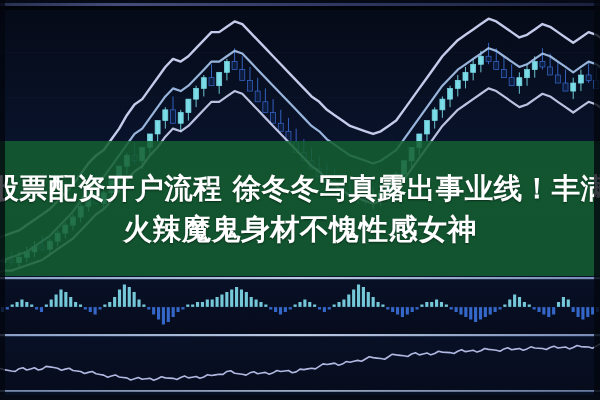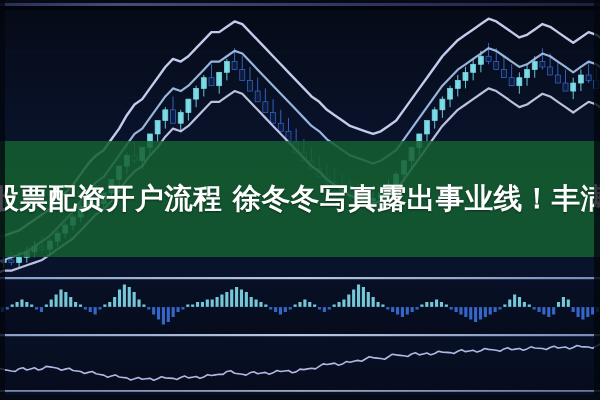--- a/index.html
+++ b/index.html
@@ -23,21 +23,21 @@
     height: 400px;
   }
   #chart-svg { display: block; }
 
   
   #headline-banner {
     position: absolute;
     left: 0;
     top: 141px;
     width: 600px;
-    height: 116px;
+    height: 135px;
     background: rgba(20, 96, 48, 0.86);
     display: flex;
     flex-direction: column;
     align-items: center;
     justify-content: center;
     box-sizing: border-box;
   }
   #headline-banner .hl-line {
     color: #ffffff;
     font-weight: bold;
@@ -409,18 +409,19 @@
     <rect x="0" y="277" width="600" height="2.2" fill="url(#sepGrad)" opacity="0.95"></rect>
     <rect x="0" y="334" width="600" height="2.2" fill="url(#sepGrad)" opacity="0.95"></rect>
     <rect x="0" y="390" width="600" height="1.8" fill="url(#sepGrad)" opacity="0.8"></rect>
   </svg>
 
   <div id="top-rule"></div>
   <div id="top-shadow"></div>
 
   <div id="headline-banner">
     <div class="hl-line line-1">股票配资开户流程 徐冬冬写真露出事业线！丰满</div>
+    <div class="hl-line line-2">火辣魔鬼身材不愧性感女神</div>
   </div>
 
   <div class="edge-vignette-left"></div>
   <div class="edge-vignette-right"></div>
   <div class="edge-vignette-bottom"></div>
 </div>
 
 </body></html>

